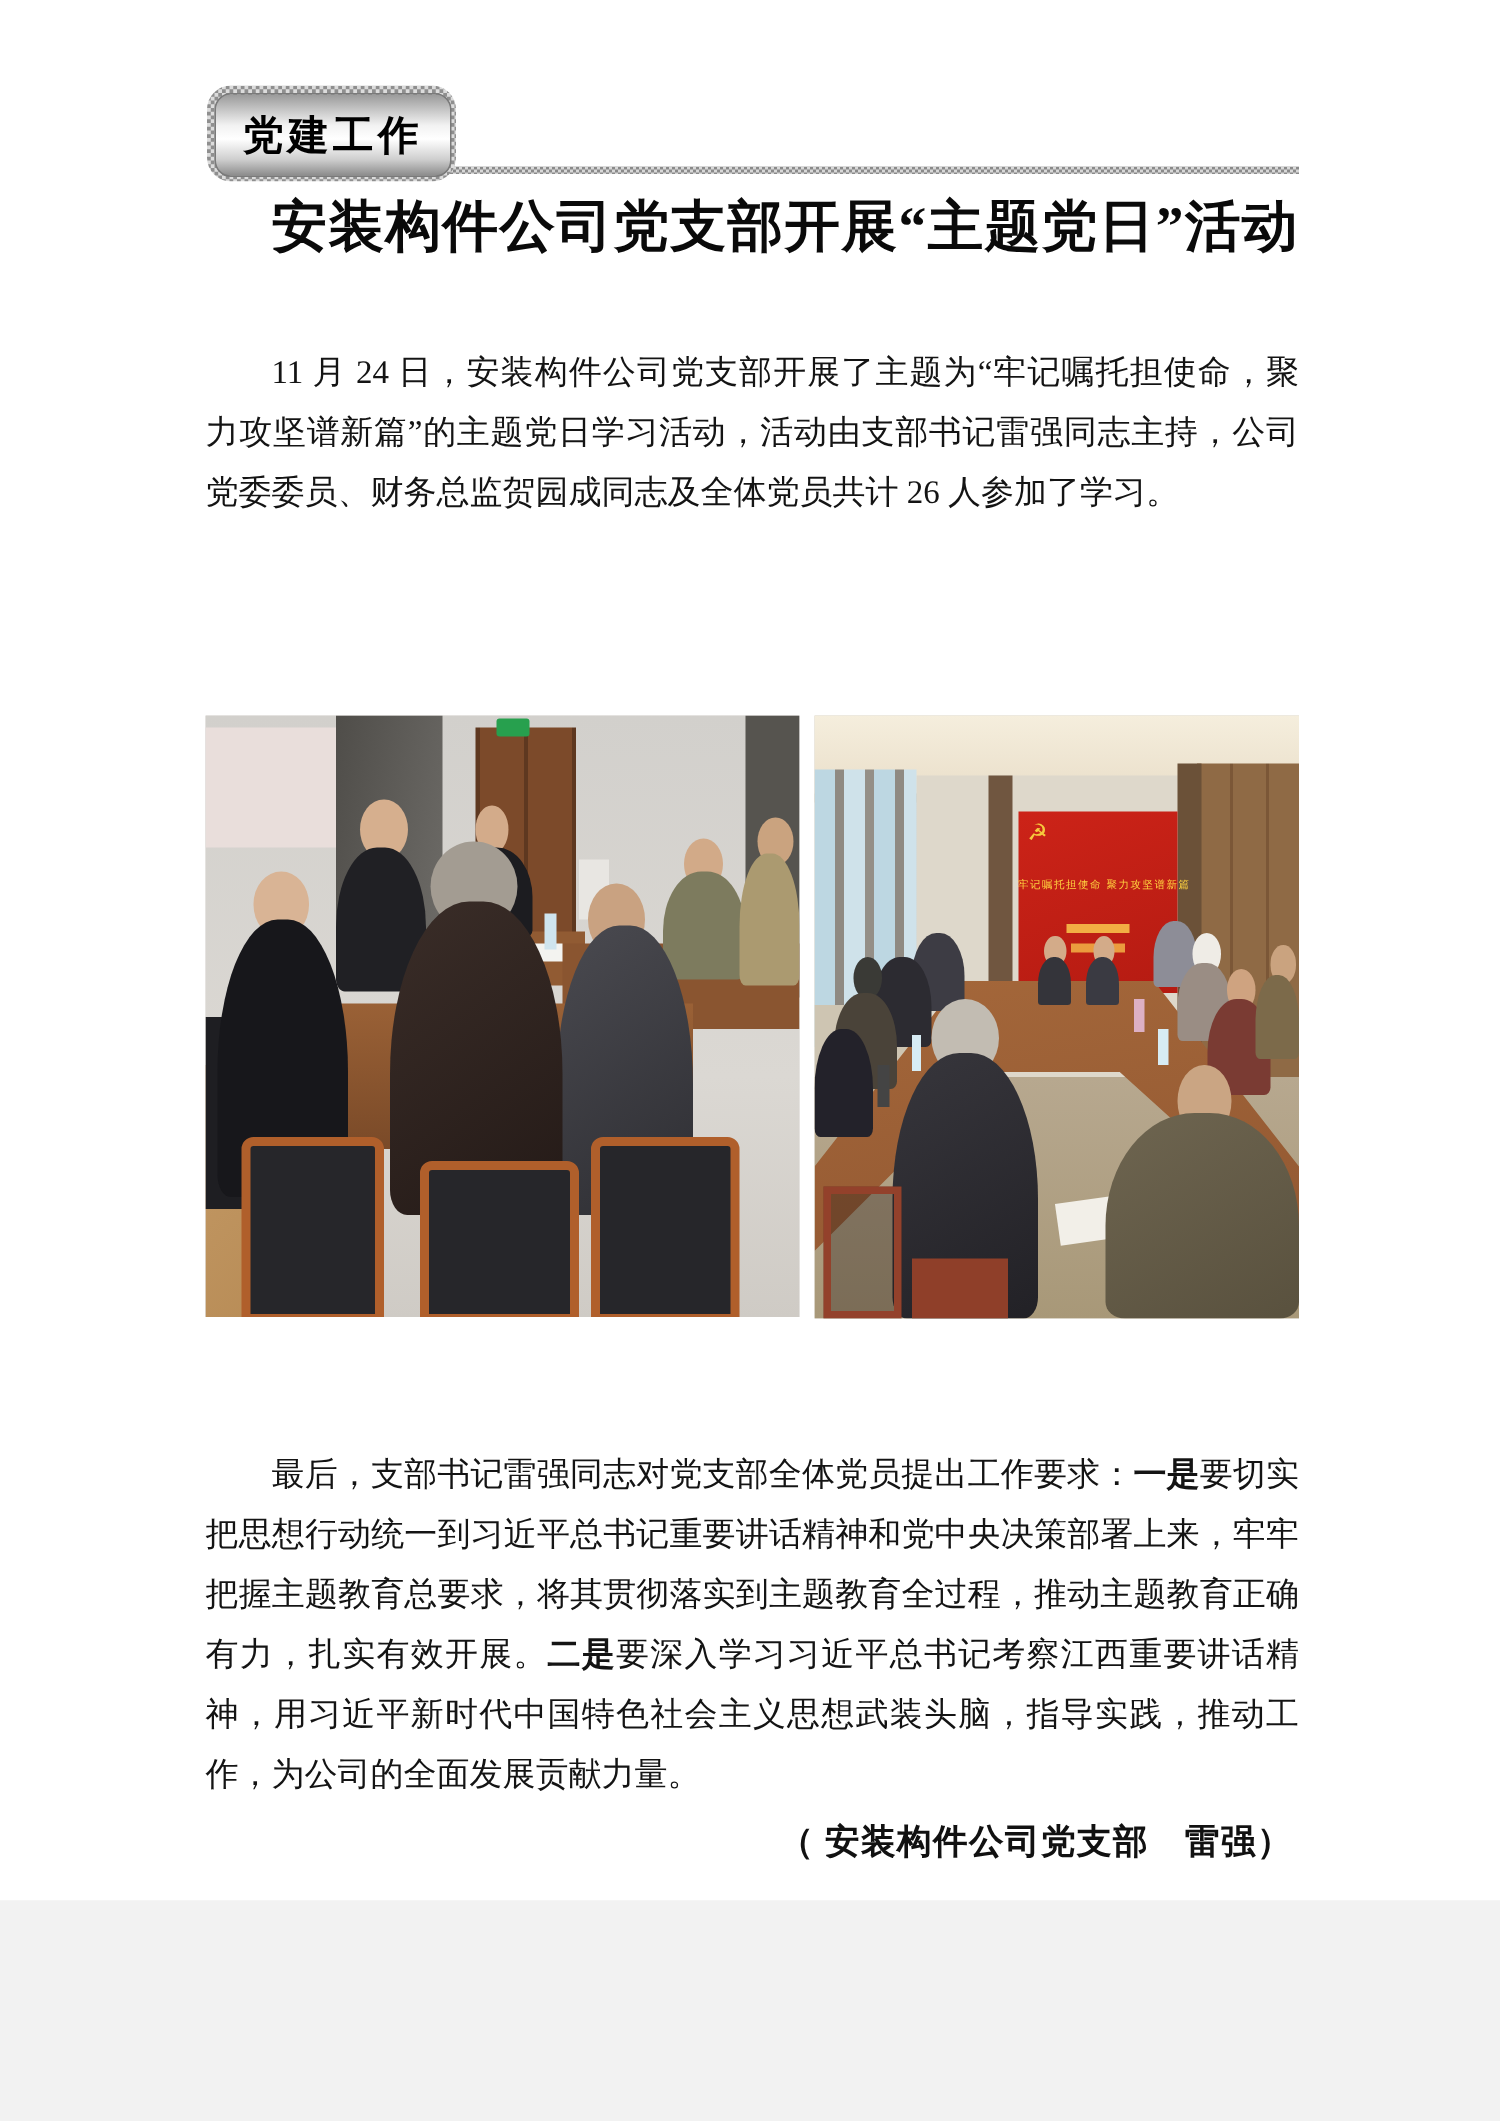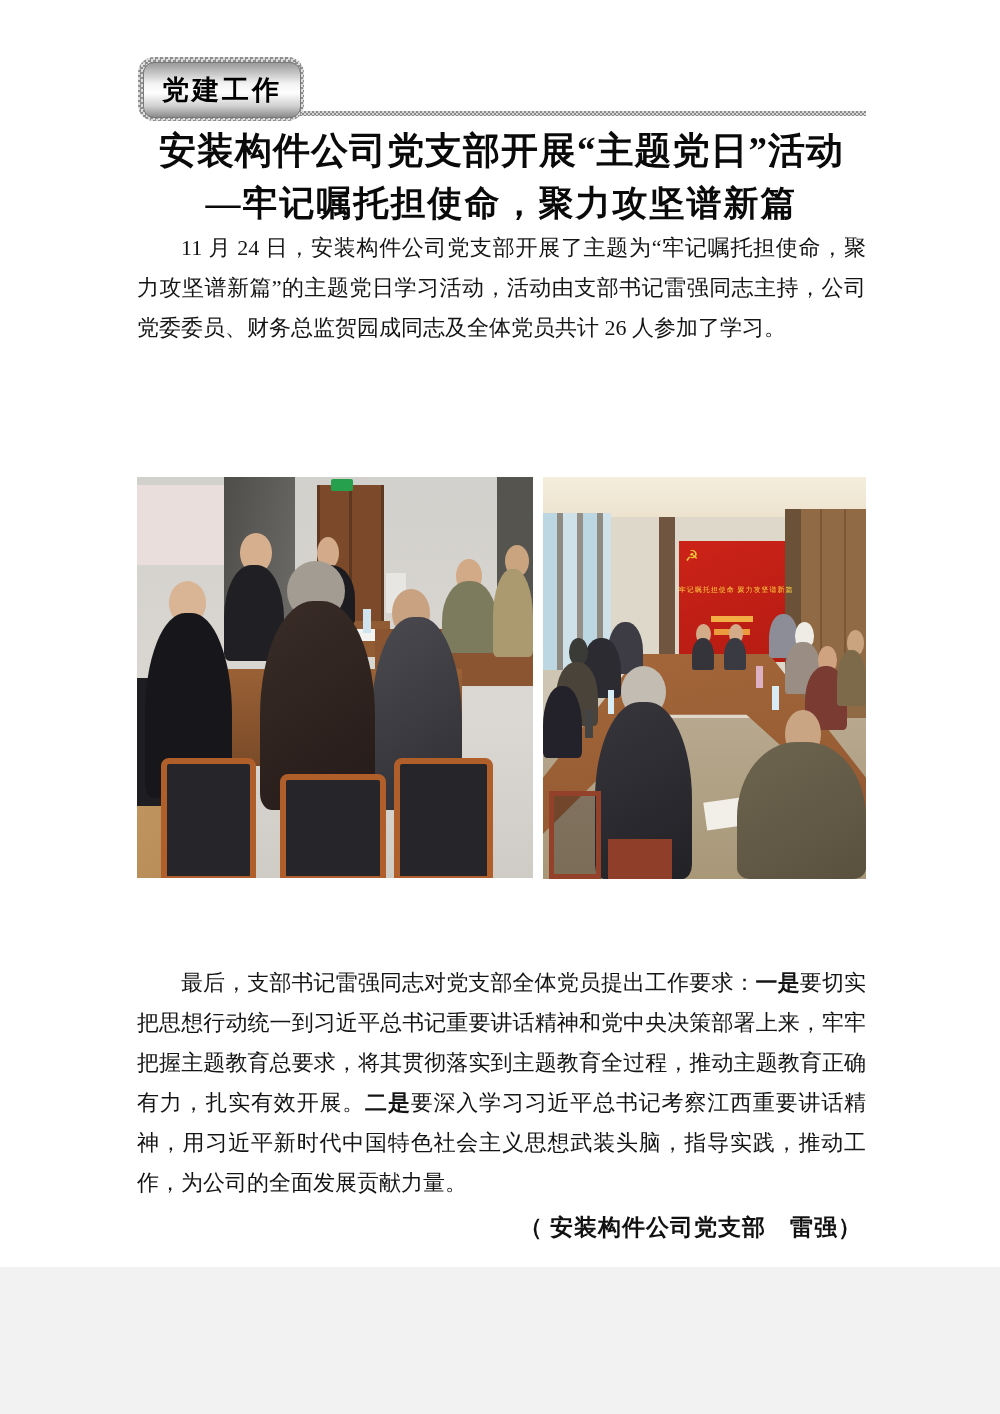--- a/index.html
+++ b/index.html
@@ -15,21 +15,21 @@
     background:linear-gradient(180deg,#9a9a9a 0%,#f2f2f2 38%,#ffffff 55%,#cfcfcf 80%,#8c8c8c 100%);
     display:flex;align-items:center;justify-content:center;
     font-family:"Liberation Sans","DejaVu Sans",sans-serif;font-weight:bold;font-size:27px;
     letter-spacing:3px;color:#000;}
   .badge-rule{left:150px;top:111px;width:716px;height:5px;
     background:repeating-conic-gradient(#8a8a8a 0% 25%, #d8d8d8 0% 50%) 0 0/4px 4px;}
 
   
   .title{left:137px;width:729px;text-align:center;font-weight:bold;color:#0a0a0a;
     font-family:"Liberation Serif","DejaVu Serif",serif;}
-  .title1{top:126px;font-size:37px;letter-spacing:1px;}
+  .title1{top:126px;font-size:37px;letter-spacing:1px;text-align:right;}
   .title2{top:180px;font-size:35px;letter-spacing:2px;}
 
   
   .para{left:137px;width:729px;font-size:22px;line-height:40px;text-align:justify;
     text-indent:2em;color:#141414;font-family:Liberation Serif, serif;}
   .b{font-weight:bold;}
   .signature{left:137px;top:1212px;width:725px;text-align:right;font-size:23px;
     font-weight:bold;letter-spacing:1px;}
 
   
@@ -51,21 +51,20 @@
 <body>
 
 <div class="page">
 
   <div class="abs badge-rule"></div>
   <div class="abs badge-outer">
     <div class="badge-inner">党建工作</div>
   </div>
 
   <div class="abs title title1">安装构件公司党支部开展“主题党日”活动</div>
-  <div class="abs title title2">—牢记嘱托担使命，聚力攻坚谱新篇</div>
 
   <div class="abs para" style="top:228px;">11 月 24 日，安装构件公司党支部开展了主题为“牢记嘱托担使命，聚力攻坚谱新篇”的主题党日学习活动，活动由支部书记雷强同志主持，公司党委委员、财务总监贺园成同志及全体党员共计 26 人参加了学习。</div>
 
   <div class="abs photo" style="left:137px;top:477px;width:396px;height:401px;">
     <div class="abs" style="left:0;top:0;width:100%;height:100%;background:linear-gradient(180deg,#d2d0cc,#dbd8d3 60%,#cfcbc5);"></div>
     <div class="abs" style="left:0;top:2%;width:24%;height:20%;background:#ead fdb;background:#e9dedb;border-right:6px solid #6b5744;"></div>
     <div class="abs" style="left:22%;top:0;width:18%;height:44%;background:linear-gradient(100deg,#4f4d49,#6e6c68);"></div>
     <div class="abs" style="left:45.5%;top:2%;width:17%;height:35%;background:linear-gradient(90deg,#5e3820 0 4%,#7c4a2a 4% 48%,#5e3820 48% 52%,#7c4a2a 52% 96%,#5e3820 96%);"></div>
     <div class="abs" style="left:49%;top:0.5%;width:5.5%;height:3%;background:#27a04e;border-radius:2px;"></div>
     <div class="abs" style="left:91%;top:0;width:9%;height:47%;background:#56544f;"></div>

